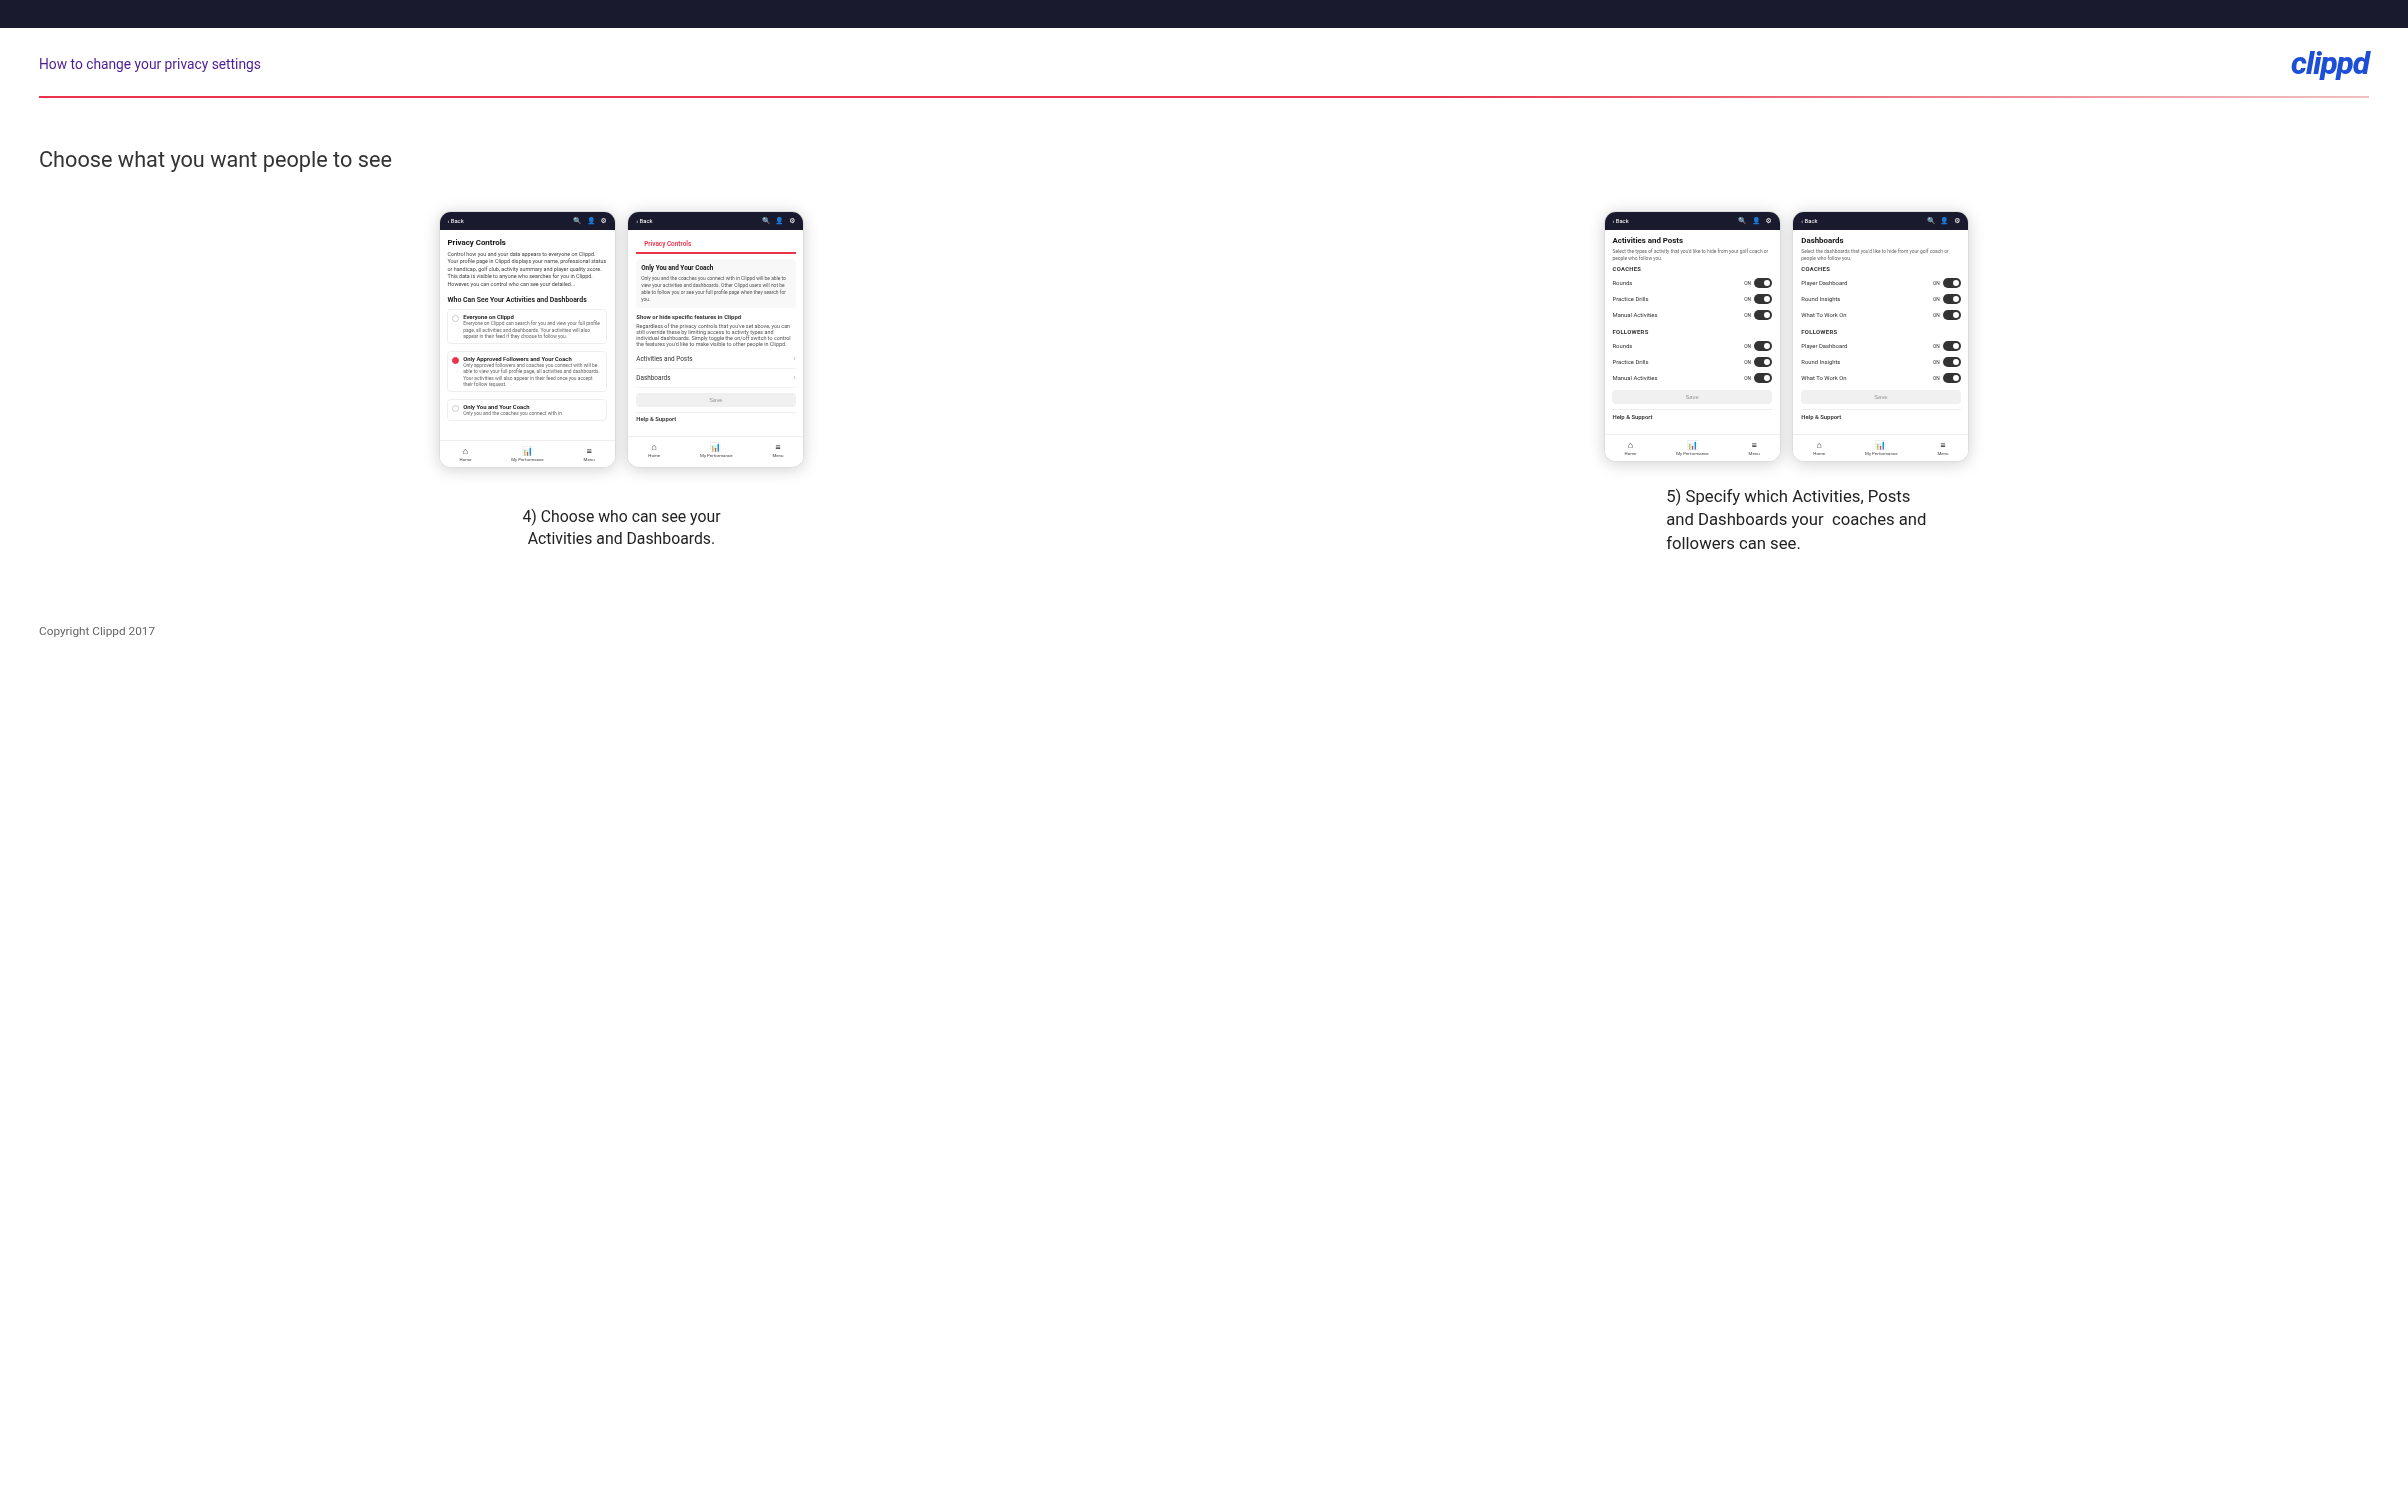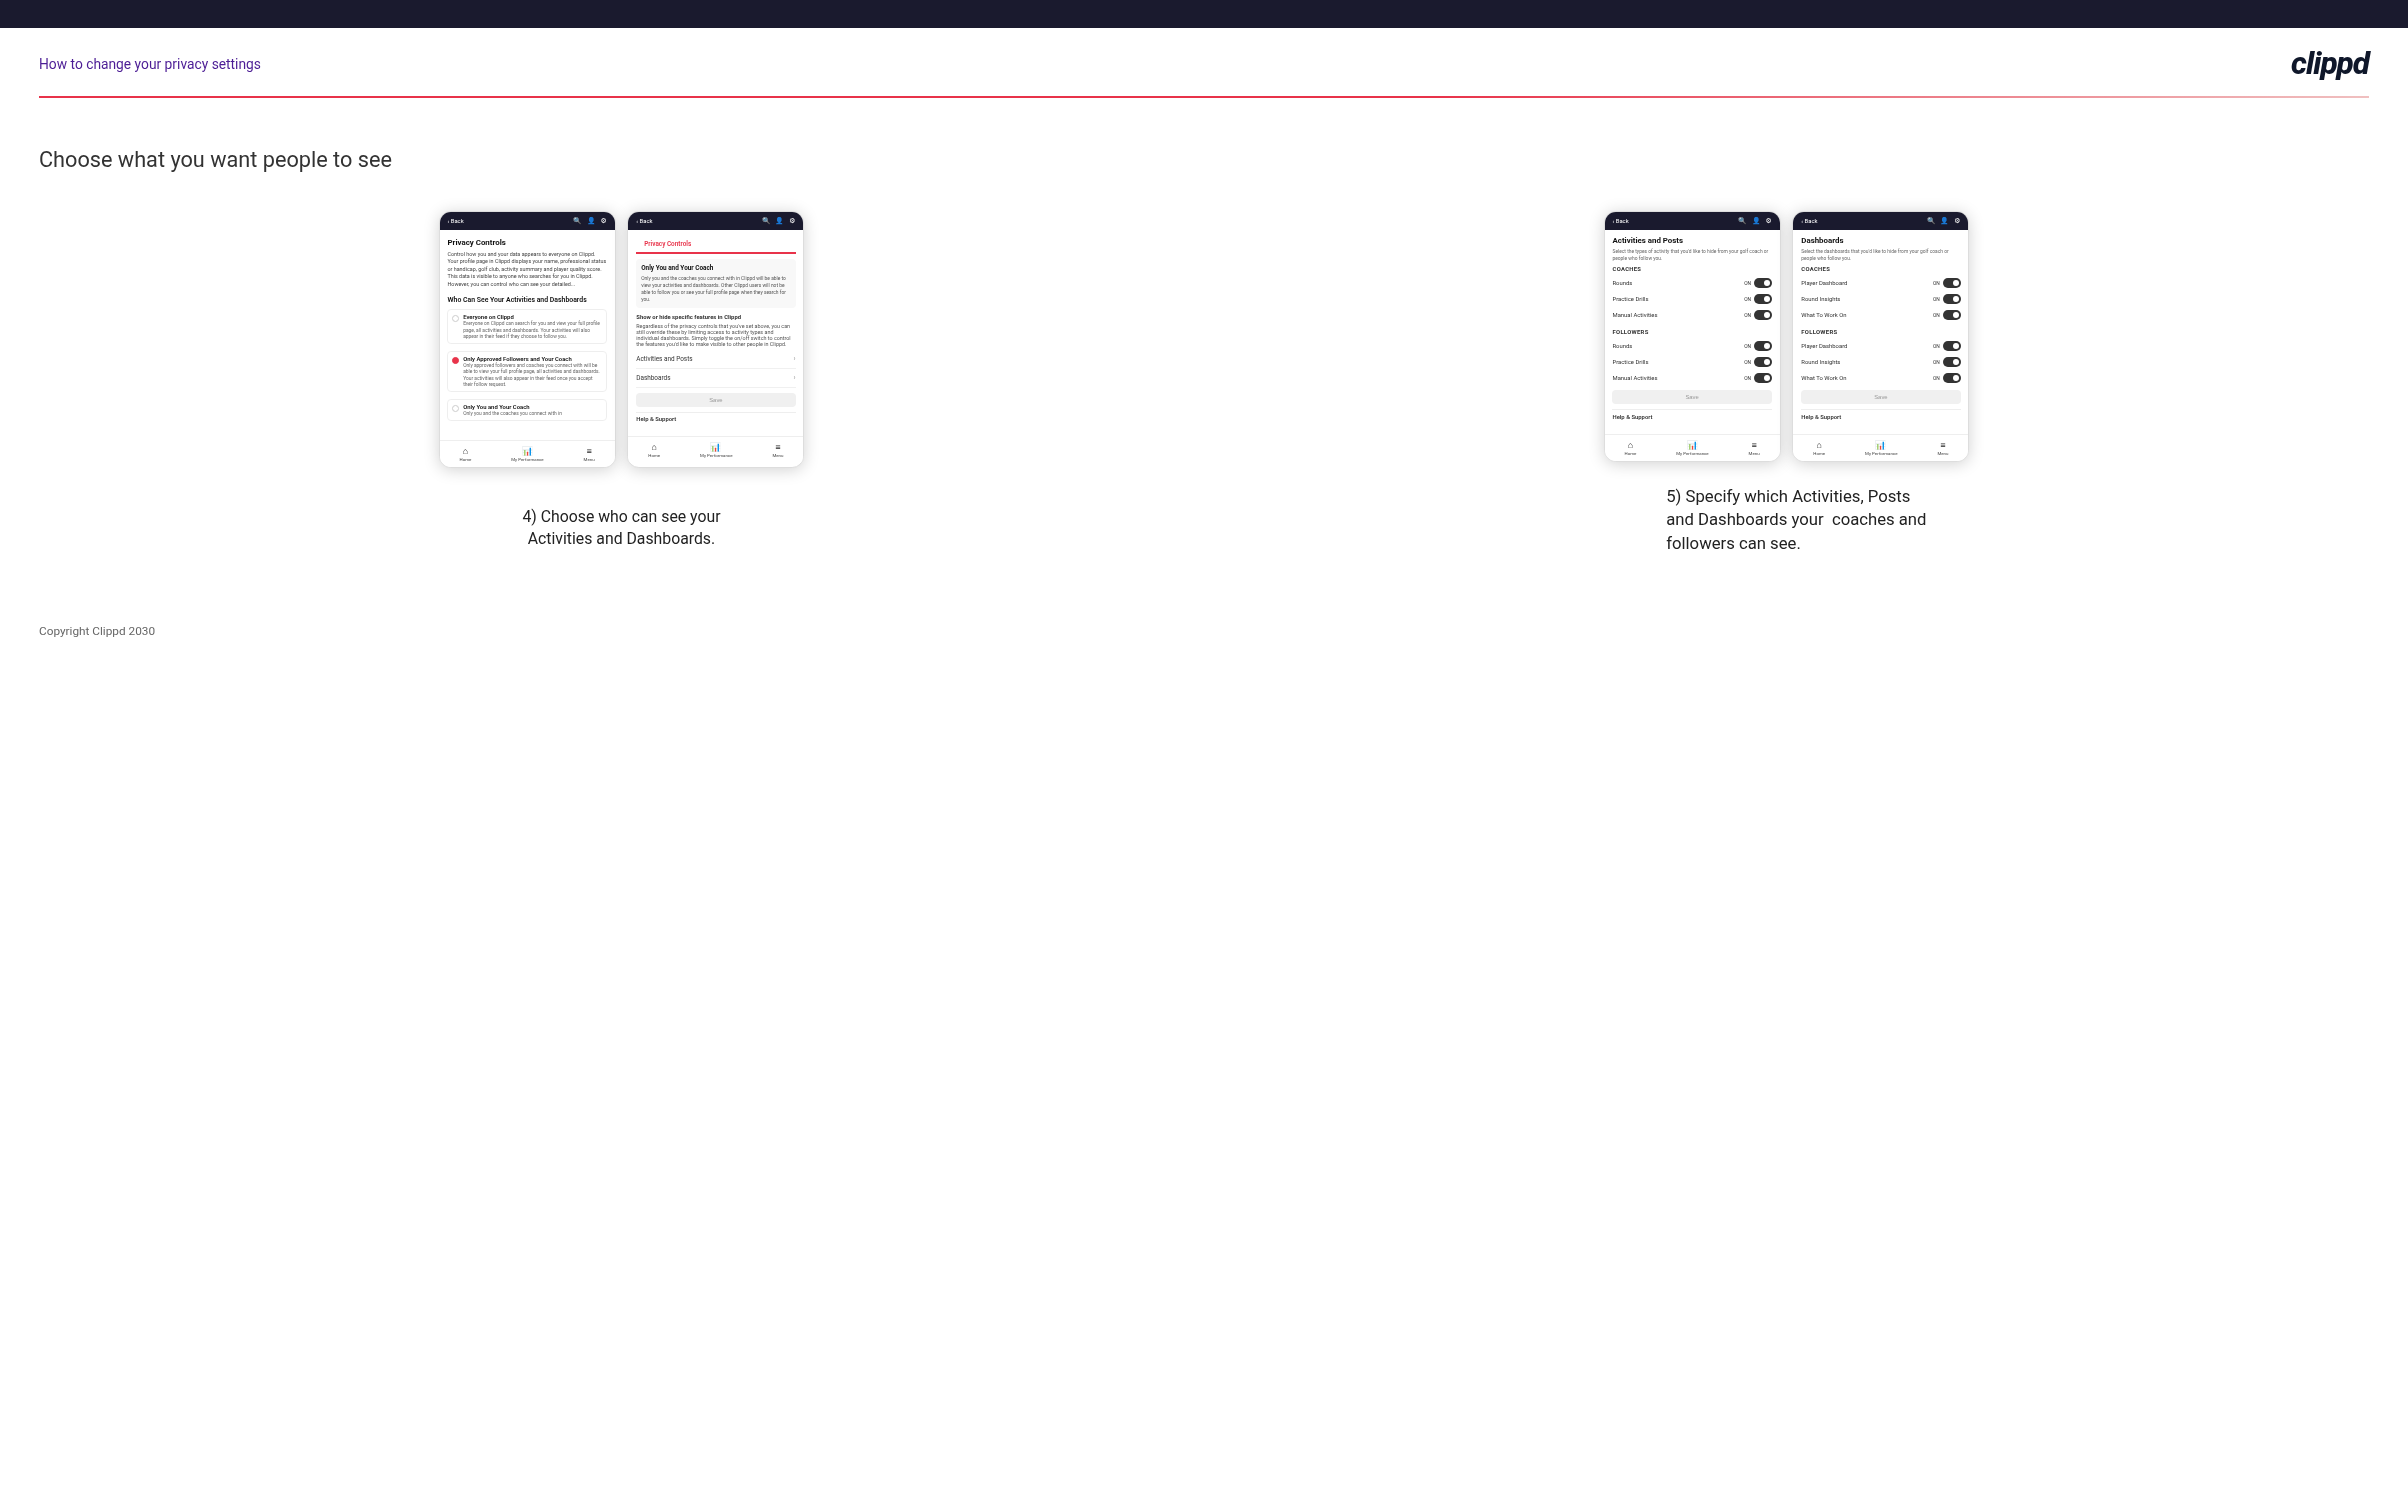--- a/index.html
+++ b/index.html
@@ -22,21 +22,21 @@
       justify-content: space-between;
       padding: 17.7px 39px 13.8px 39px;
     }
     .header-title {
       font-size: 13.8px;
       color: #4c1d95;
     }
     .logo {
       font-size: 31.5px;
       font-weight: 800;
-      color: #0f172a;
+      color: #1d4ed8;
       font-style: italic;
       letter-spacing: -1px;
     }
     .divider {
       height: 2px;
       background: linear-gradient(to right, #e8334a 60%, #f0c0c0 100%);
       margin: 0 39px;
     }
 
     
@@ -658,15 +658,15 @@
 
       <div class="caption-text-right">
         <span>5) Specify which Activities, Posts<br>and Dashboards your&nbsp; coaches and<br>followers can see.</span>
       </div>
     </div>
 
   </div>
 </div>
 
 <div class="footer">
-  <span>Copyright Clippd 2030</span>
+  <span>Copyright Clippd 2017</span>
 </div>
 
 
 </body></html>

